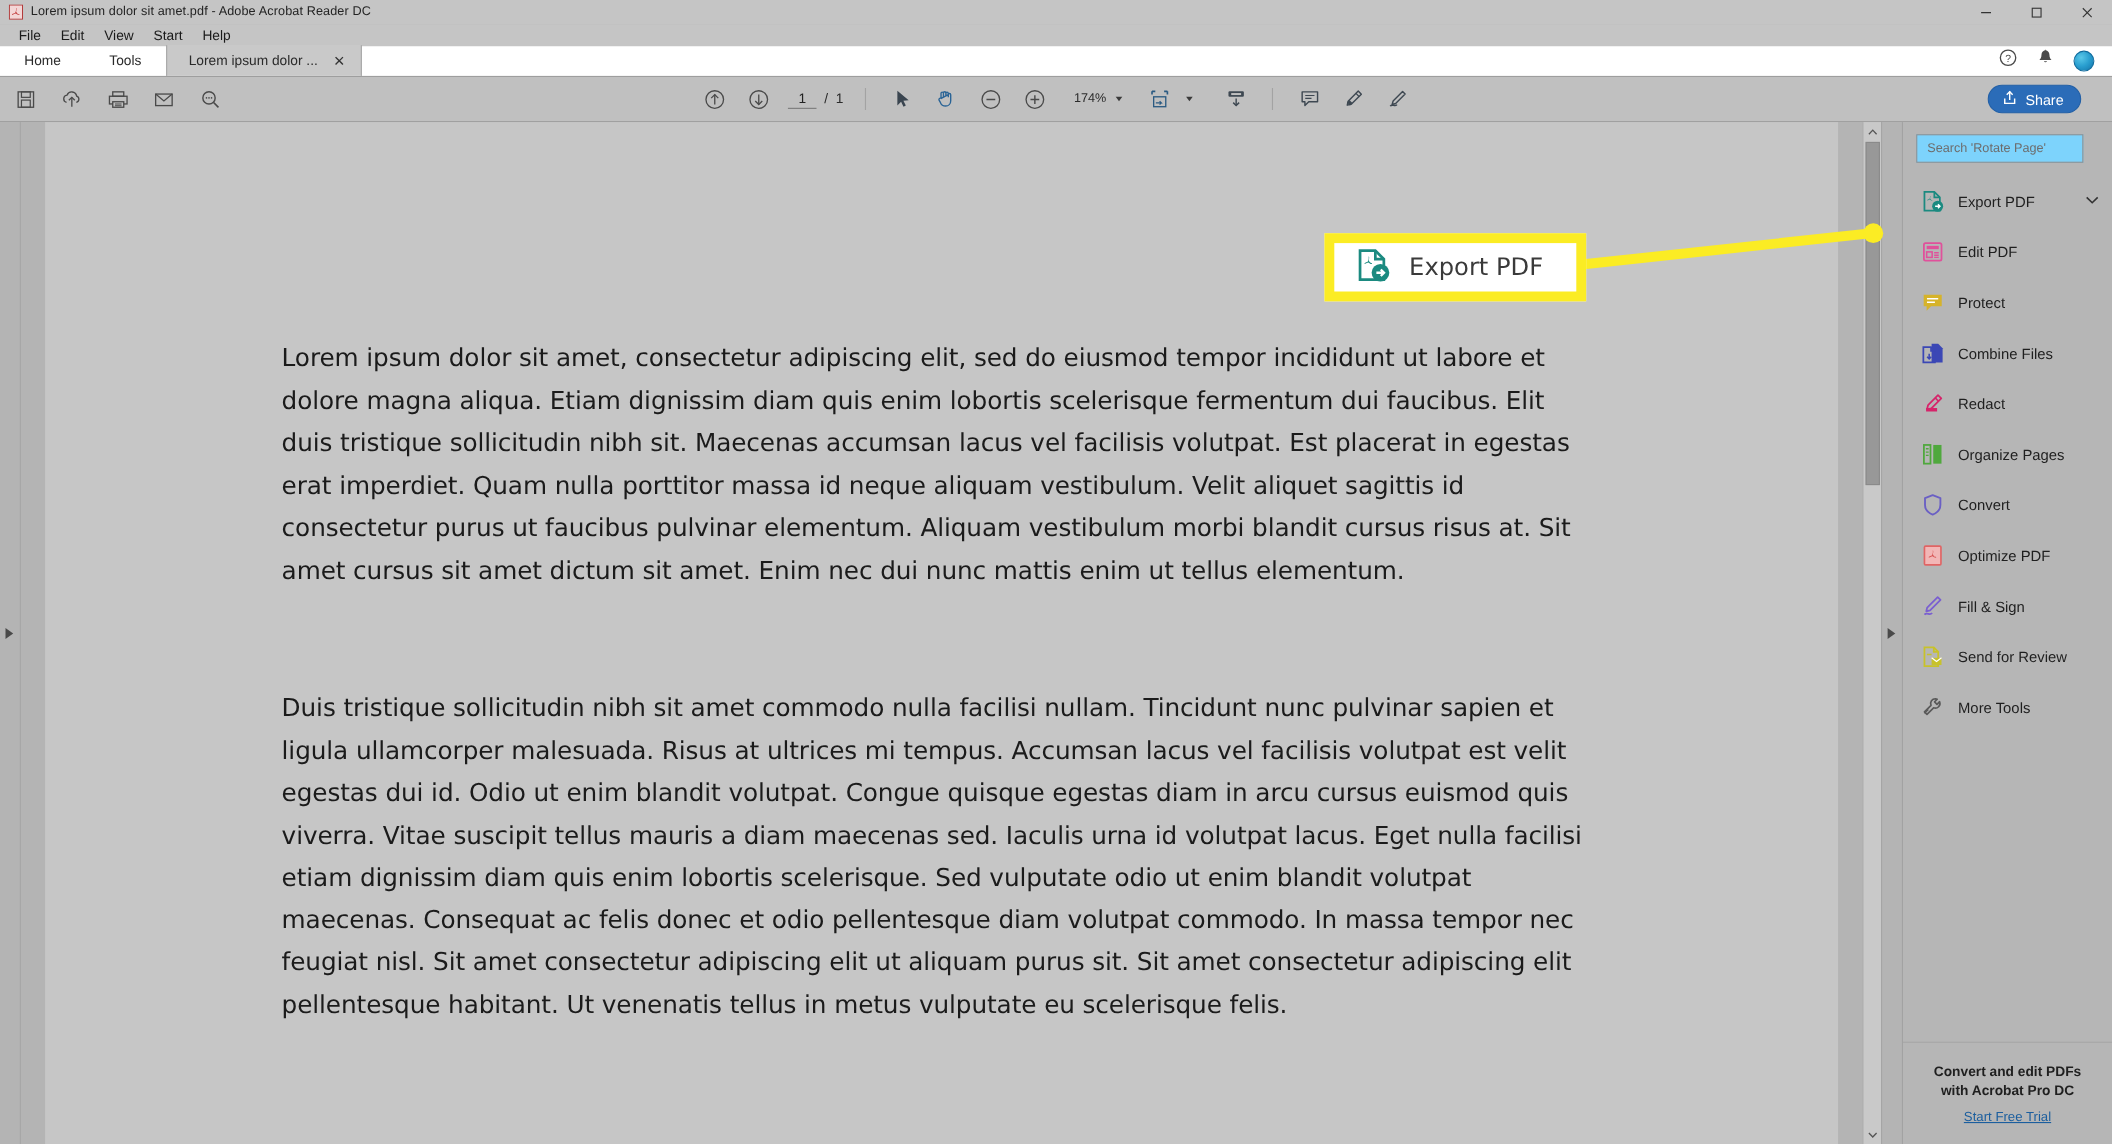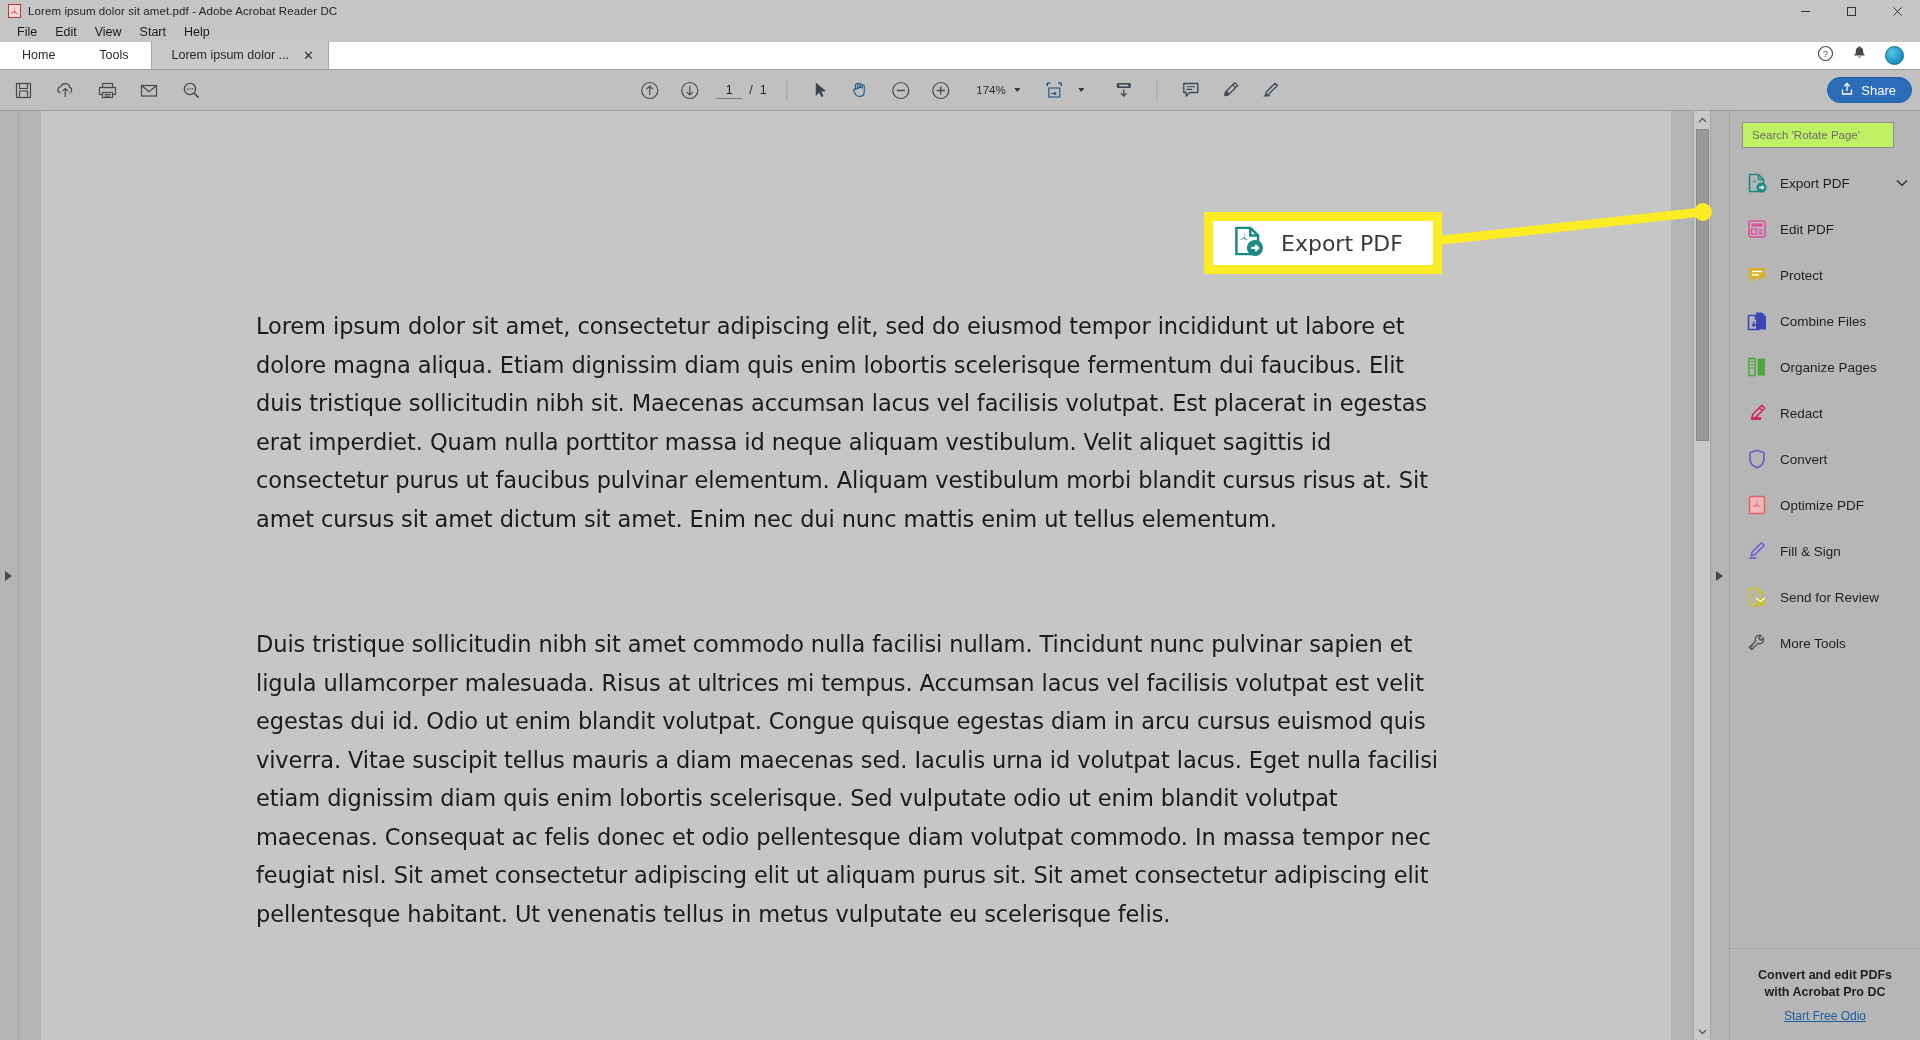--- a/index.html
+++ b/index.html
@@ -57,21 +57,21 @@
   .toolbar {
     height:41px; background:#c0c0c0; display:flex; align-items:center;
     flex:0 0 41px; border-bottom:1px solid #a0a0a0; position:relative;
   }
   .tb-group { display:flex; align-items:center; }
   .tb-left { padding-left:10px; gap:16px; }
   .tb-center {
     position:absolute; left:50%; transform:translateX(-50%);
     display:flex; align-items:center; gap:14px;
   }
-  .tb-right { margin-left:auto; padding-right:8px; display:flex; align-items:center; }
+  .tb-right { margin-left:auto; padding-right:28px; display:flex; align-items:center; }
   .tb-btn {
     width:26px; height:26px; display:flex; align-items:center; justify-content:center;
     color:#3e4852; border-radius:2px;
   }
   .tb-btn.active { color:#2a6496; }
   .pagefield { display:flex; align-items:center; gap:7px; font-size:12.5px; color:#2b2b2b; }
   .pagenum {
     width:26px; height:18px; border-bottom:1px solid #7a7a7a; text-align:center;
     font-size:12.5px; line-height:18px; color:#222;
   }
@@ -135,21 +135,21 @@
     border-left:1px solid #a5a5a5;
   }
 
   
   .sidebar {
     width:191px; background:#b6b6b6; flex:0 0 191px; position:relative;
     border-left:1px solid #a2a2a2; display:flex; flex-direction:column;
     padding-top:11px;
   }
   .sb-search {
-    margin:0 26px 12px 12px; height:26px; background:#bef264;
+    margin:0 26px 12px 12px; height:26px; background:#7dd3fc;
     border:1px solid #8f8f8f; display:flex; align-items:center; padding:0 9px;
     font-size:11.5px; color:#6d6d6d;
   }
   .tool-list { display:flex; flex-direction:column; }
   .tool-item {
     height:46px; display:flex; align-items:center; padding:0 12px 0 16px;
     gap:12px; position:relative;
   }
   .tool-icon { width:22px; height:22px; flex:0 0 22px; position:relative; }
   .tool-label { font-size:13.5px; color:#1f1f1f; white-space:nowrap; }
@@ -475,44 +475,44 @@
               <path d="M9.5 5.5v3.5h3.5" fill="none" stroke="#3b47b5" stroke-width="1.6"></path>
               <path d="M7.8 11.5v4.5M5.9 14.3l1.9 1.9 1.9-1.9" fill="none" stroke="#3b47b5" stroke-width="1.4"></path>
             </svg>
           </span>
           <span class="tool-label">Combine Files</span>
         </div>
 
         <div class="tool-item">
           <span class="tool-icon">
             <svg width="22" height="22" viewBox="0 0 22 22">
+              <path d="M15.8 3.2l3 3-9 9-4 1 1-4z" fill="none" stroke="#d6246a" stroke-width="1.6" stroke-linejoin="round"></path>
+              <path d="M5 16.5h10" stroke="#d6246a" stroke-width="3"></path>
+              <path d="M13.3 5.7l3 3" stroke="#d6246a" stroke-width="1.4"></path>
+            </svg>
+          </span>
+          <span class="tool-label">Redact</span>
+        </div>
+
+        <div class="tool-item">
+          <span class="tool-icon">
+            <svg width="22" height="22" viewBox="0 0 22 22">
               <rect x="11.5" y="2.5" width="7.5" height="17" fill="#4fa83d"></rect>
               <rect x="3" y="2.5" width="6" height="17" fill="none" stroke="#4fa83d" stroke-width="1.6"></rect>
               <line x1="4.8" y1="6" x2="7.3" y2="6" stroke="#4fa83d" stroke-width="1.3"></line>
               <line x1="4.8" y1="9" x2="7.3" y2="9" stroke="#4fa83d" stroke-width="1.3"></line>
               <line x1="4.8" y1="12" x2="7.3" y2="12" stroke="#4fa83d" stroke-width="1.3"></line>
             </svg>
           </span>
           <span class="tool-label">Organize Pages</span>
         </div>
 
         <div class="tool-item">
           <span class="tool-icon">
             <svg width="22" height="22" viewBox="0 0 22 22">
-              <path d="M15.8 3.2l3 3-9 9-4 1 1-4z" fill="none" stroke="#d6246a" stroke-width="1.6" stroke-linejoin="round"></path>
-              <path d="M5 16.5h10" stroke="#d6246a" stroke-width="3"></path>
-              <path d="M13.3 5.7l3 3" stroke="#d6246a" stroke-width="1.4"></path>
-            </svg>
-          </span>
-          <span class="tool-label">Redact</span>
-        </div>
-
-        <div class="tool-item">
-          <span class="tool-icon">
-            <svg width="22" height="22" viewBox="0 0 22 22">
               <path d="M11 2.2l7 2.6v6c0 4.6-3.2 7.6-7 9-3.8-1.4-7-4.4-7-9v-6z" fill="none" stroke="#6a5fc4" stroke-width="1.7" stroke-linejoin="round"></path>
             </svg>
           </span>
           <span class="tool-label">Convert</span>
         </div>
 
         <div class="tool-item">
           <span class="tool-icon">
             <svg width="22" height="22" viewBox="0 0 22 22">
               <rect x="3.5" y="2.5" width="15" height="17" rx="1" fill="#f2b6b6" stroke="#e06464" stroke-width="1.5"></rect>
@@ -553,21 +553,21 @@
             </svg>
           </span>
           <span class="tool-label">More Tools</span>
         </div>
 
       </div>
 
       <div class="promo">
         <div class="promo-line">Convert and edit PDFs</div>
         <div class="promo-line">with Acrobat Pro DC</div>
-        <a class="promo-link">Start Free Odio</a>
+        <a class="promo-link">Start Free Trial</a>
       </div>
     </div>
   </div>
 
   <svg class="callout-svg">
     <line x1="1442" y1="240" x2="1702" y2="212" stroke="#fbec24" stroke-width="9" stroke-linecap="round"></line>
     <circle cx="1703" cy="212" r="9" fill="#fbec24"></circle>
   </svg>
 
   <div class="callout-box">

